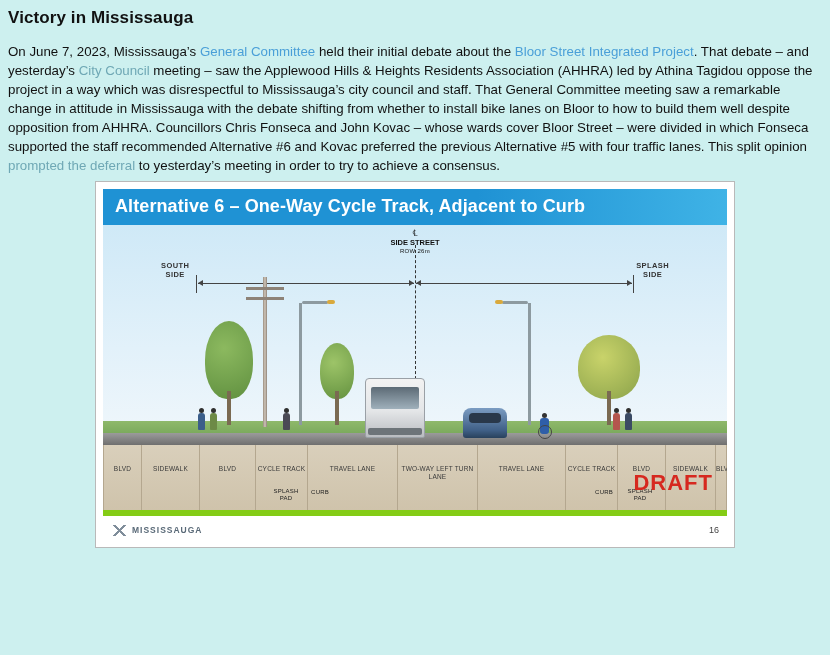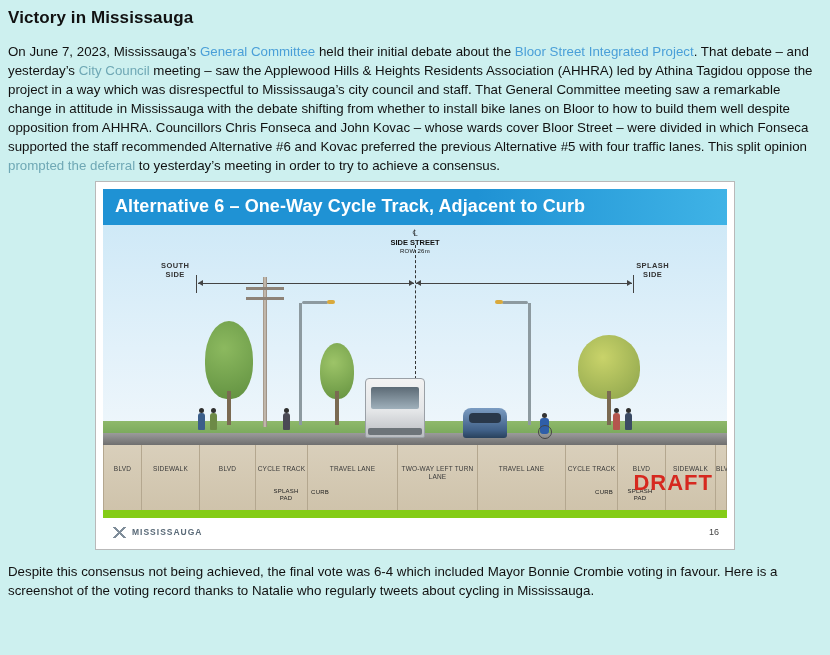--- a/index.html
+++ b/index.html
@@ -270,21 +270,21 @@
   .splash {
     position:absolute;
     font-size: 6px;
     color:#222;
     text-align:center;
     line-height:7px;
     letter-spacing:0.2px;
   }
   .fig-footer {
     height: 28px;
-    border-top: 8px solid #84cc16;
+    border-top: 6px solid #84cc16;
     display:flex;
     align-items:center;
     justify-content:space-between;
     padding: 0 8px;
     background:#fff;
   }
   .logo {
     display:flex;
     align-items:center;
     gap:5px;
@@ -434,15 +434,14 @@
 
     <div class="fig-footer">
       <div class="logo">
         <span class="mark"></span>
         <span>MISSISSAUGA</span>
       </div>
       <div class="pagenum">16</div>
     </div>
   </div>
 
-  <p class="bottom-text">Despite this consensus not being achieved, the final vote was 6-4 which included Mayor Bonnie Crombie voting in favour. Here is a screenshot of the voting record thanks to Natalie who regularly tweets about cycling in Mississauga.</p>
 
 </div>
 
 </body></html>

